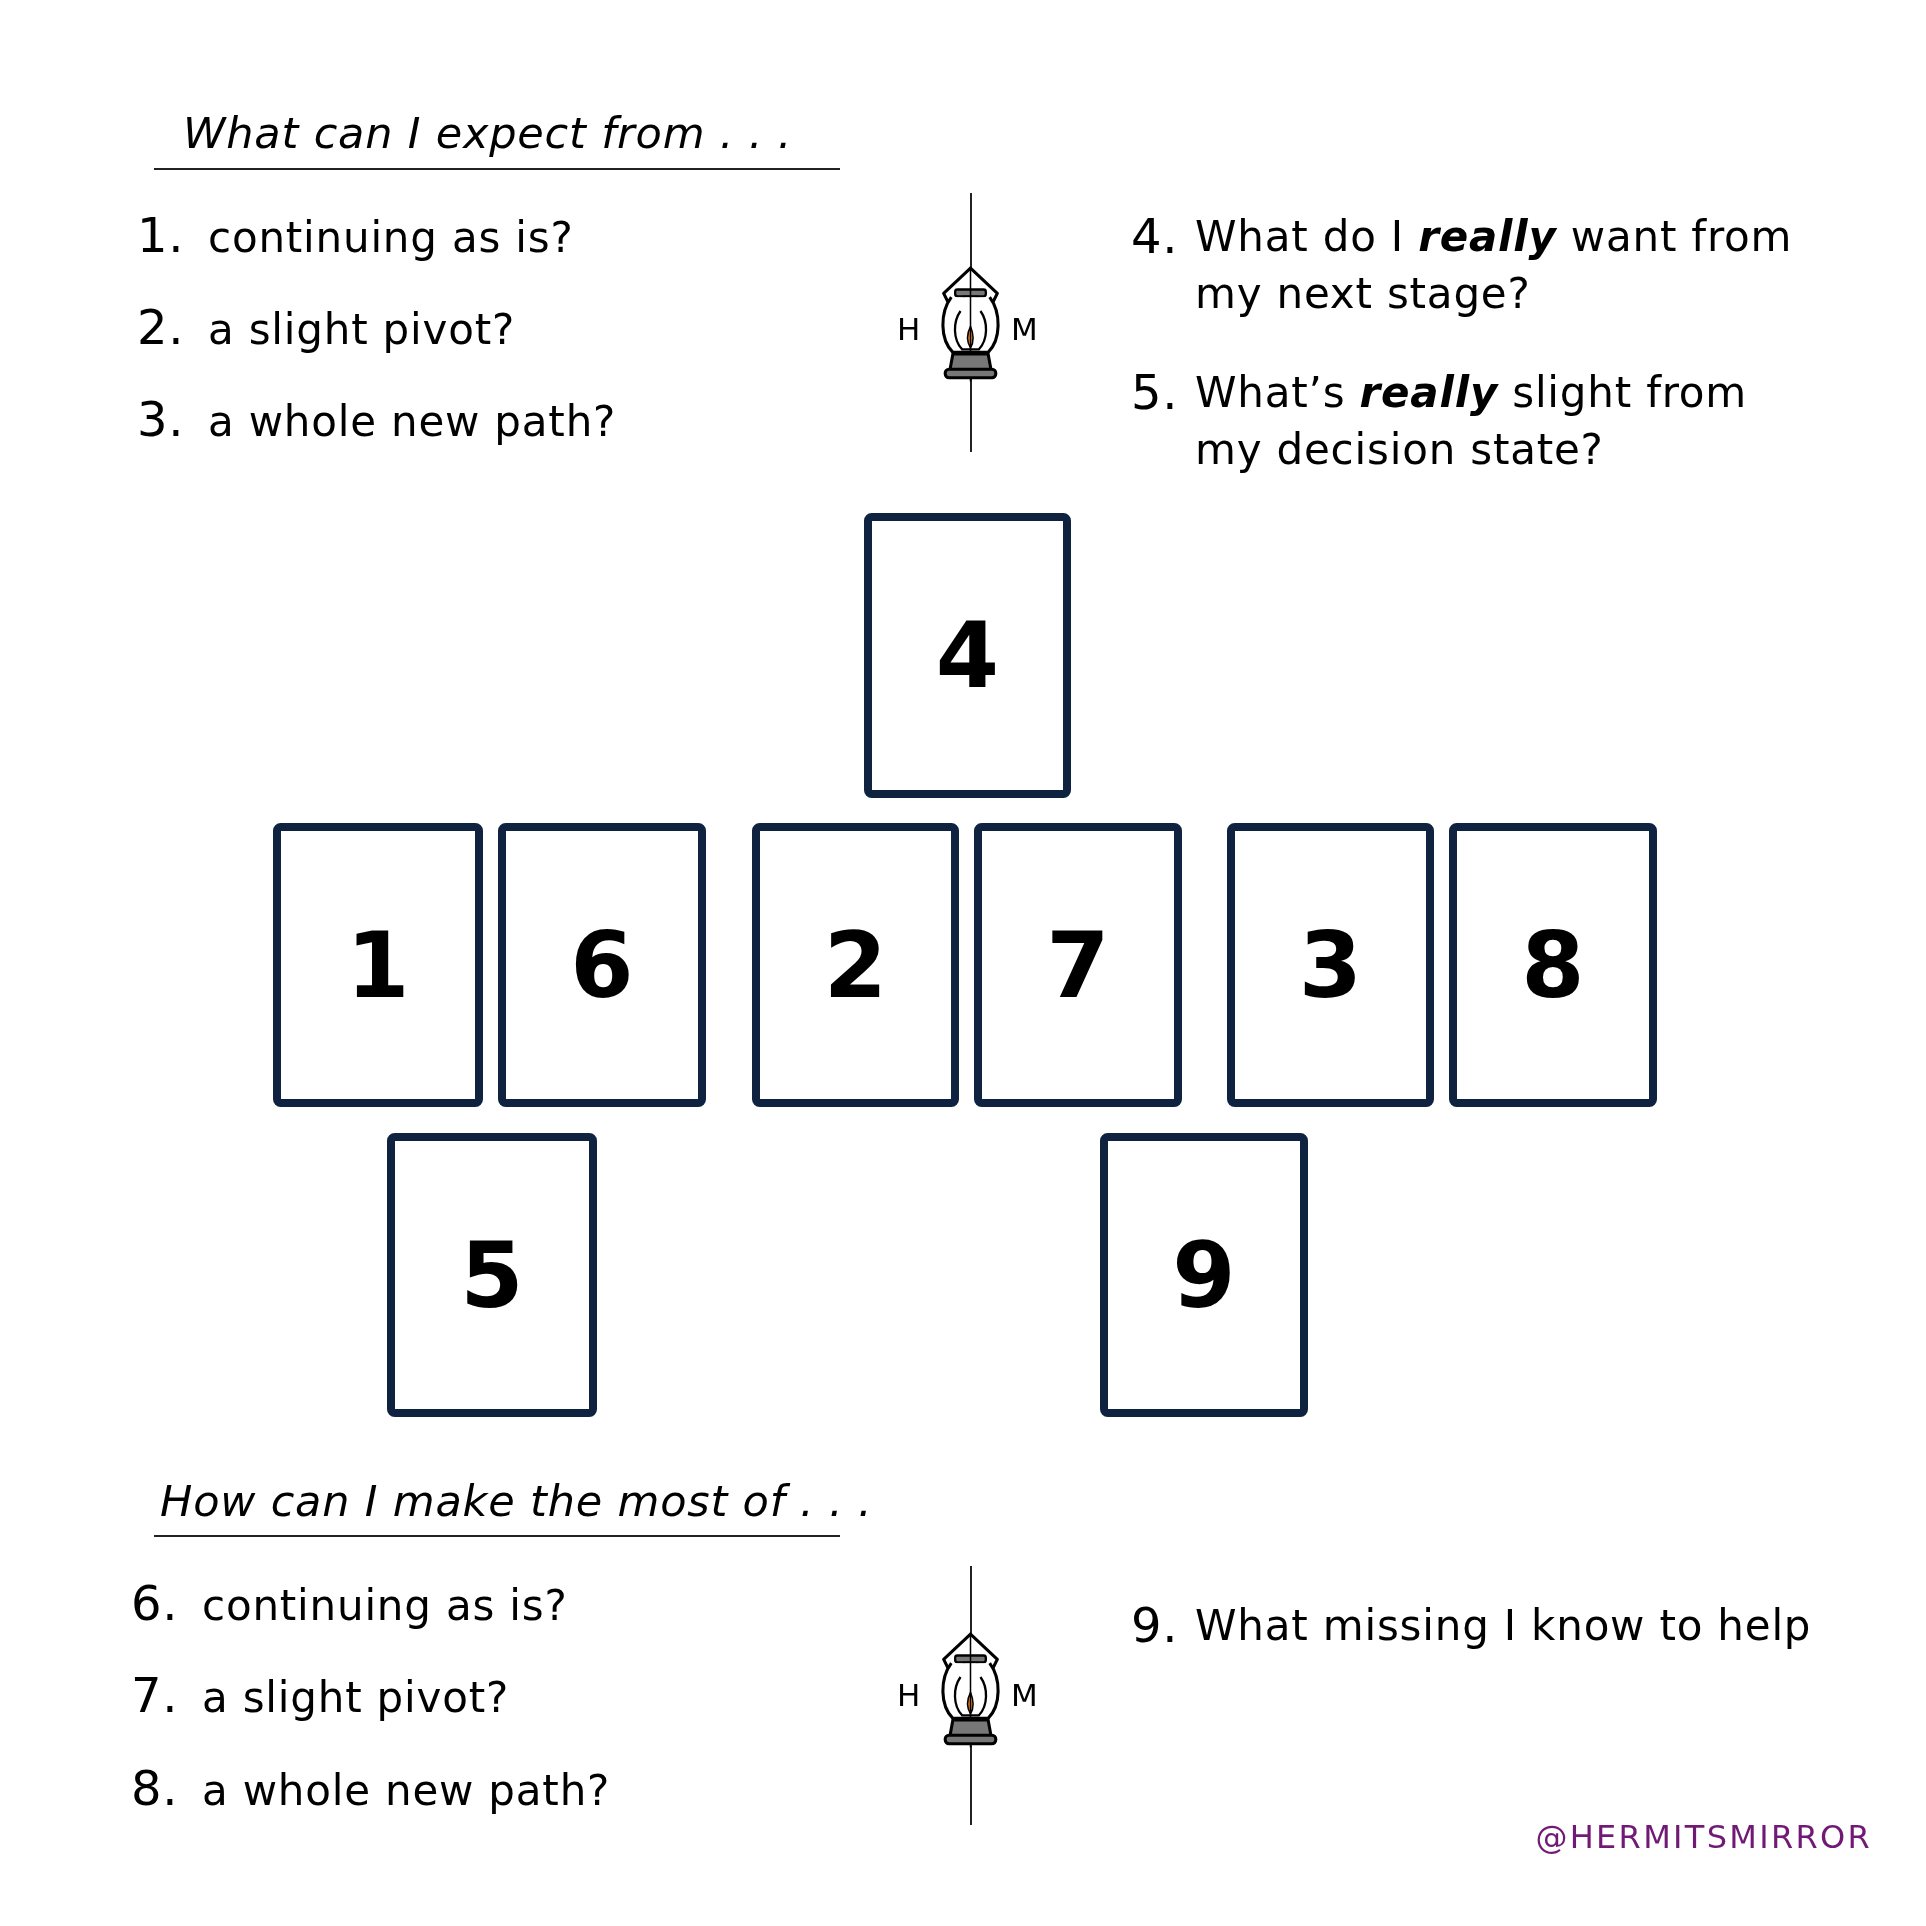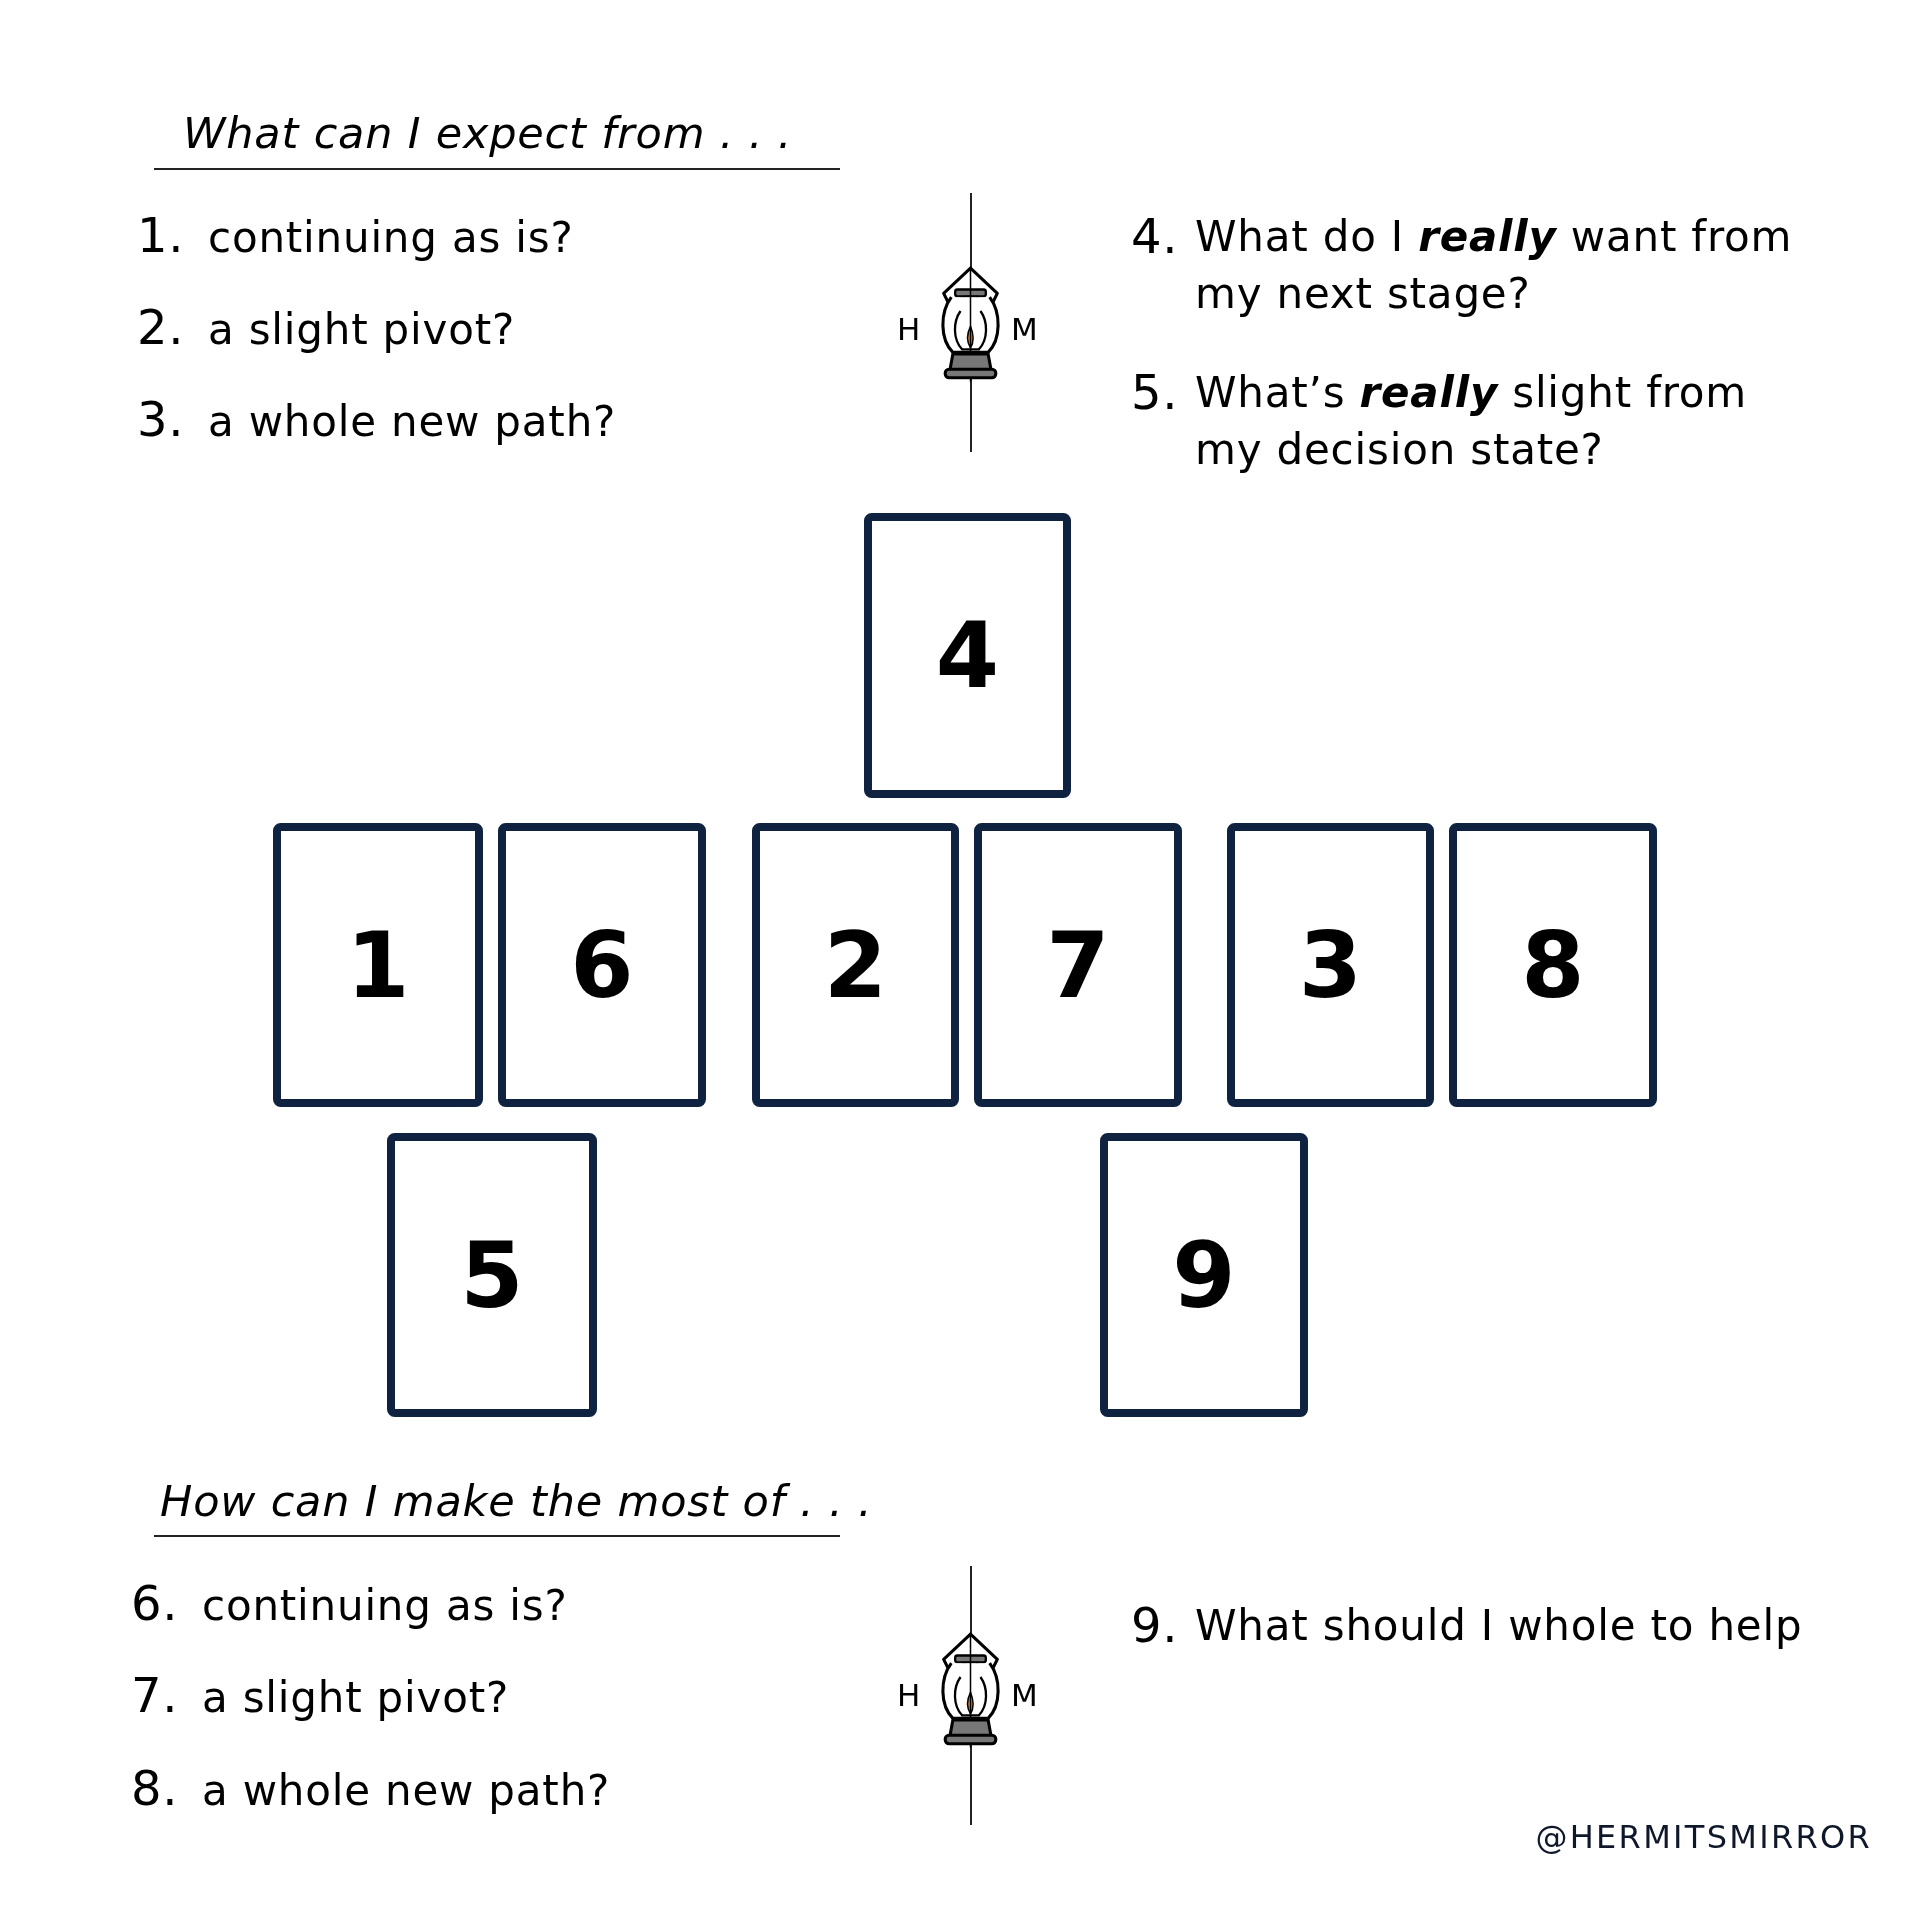--- a/index.html
+++ b/index.html
@@ -13,21 +13,21 @@
   .q { position: absolute; font-size: 42px; letter-spacing: 0.8px; line-height: 57px; }
   .q .qnum { position: absolute; left: 0; top: 0; font-size: 48px; }
   .q .qtext { position: absolute; left: 64px; top: 0; white-space: nowrap; }
   .q em { font-weight: bold; font-style: italic; }
   .vline { position: absolute; width: 1.5px; background: #222; }
   .logo { position: absolute; width: 154px; height: 123px; }
   .logo .letter { position: absolute; top: 45px; font-size: 31px; font-family: "DejaVu Sans", sans-serif; }
   .card { position: absolute; box-sizing: border-box; border: 8.5px solid #0f2341; border-radius: 7.7px; background: #fff;
           display: flex; align-items: center; justify-content: center; }
   .card span { font-size: 91px; font-weight: bold; font-family: "DejaVu Sans", sans-serif; }
-  .handle { position: absolute; right: 54px; top: 1818px; font-size: 32px; color: #0f172a; letter-spacing: 2.3px;
+  .handle { position: absolute; right: 54px; top: 1818px; font-size: 32px; color: #701a75; letter-spacing: 2.3px;
             font-family: "DejaVu Sans", sans-serif; }
 </style>
 </head>
 <body>
 
 <div class="abs heading" style="left:162px; top:108px;margin-left:21px;">What can I expect from . . .</div>
 <div class="abs rule" style="left:154px; top:168px; width:686px;"></div>
 
 <div class="abs item" style="left:137px; top:207px;">
   <span class="num">1.</span>
@@ -135,18 +135,18 @@
     <path d="M45,78 C40,88 40,98 45,106 C50,98 49,88 45,78 Z" fill="#e8862a" stroke="#000" stroke-width="2"></path>
     <line x1="45" y1="0" x2="45" y2="150" stroke="#000" stroke-width="2"></line>
     <path d="M22,114 L68,114 L72,136 L18,136 Z" fill="#777" stroke="#000" stroke-width="4" stroke-linejoin="round"></path>
     <rect x="12" y="134" width="66" height="11" rx="5" fill="#777" stroke="#000" stroke-width="4"></rect>
   </svg>
 </div>
 
 <div class="q" style="left:1131px; top:1597px; width:732px; height:116px;">
   <span class="qnum">9.</span>
   <div class="qtext">
-    <span>What should I whole to help</span><br>
+    <span>What missing I know to help</span><br>
   </div>
 </div>
 
 <div class="handle">@HERMITSMIRROR</div>
 
 
 </body></html>

